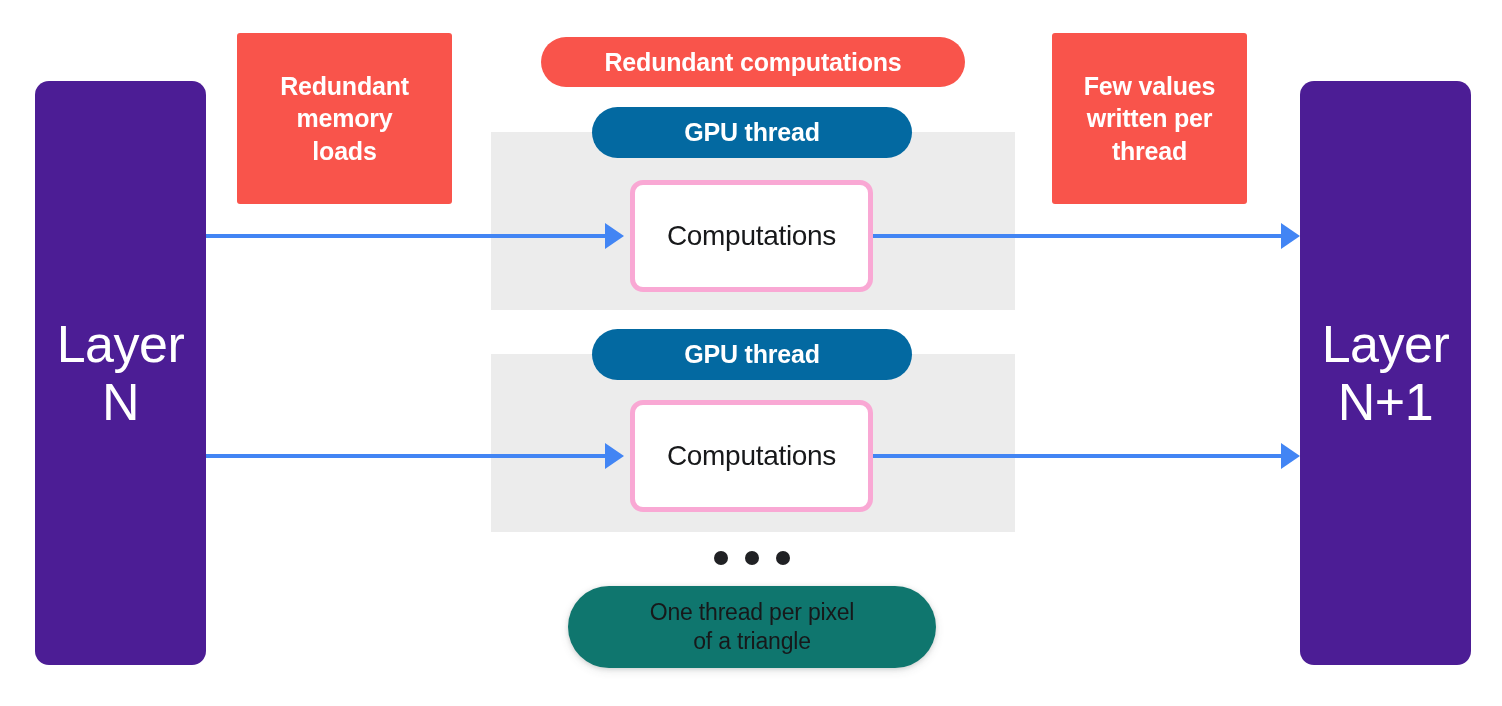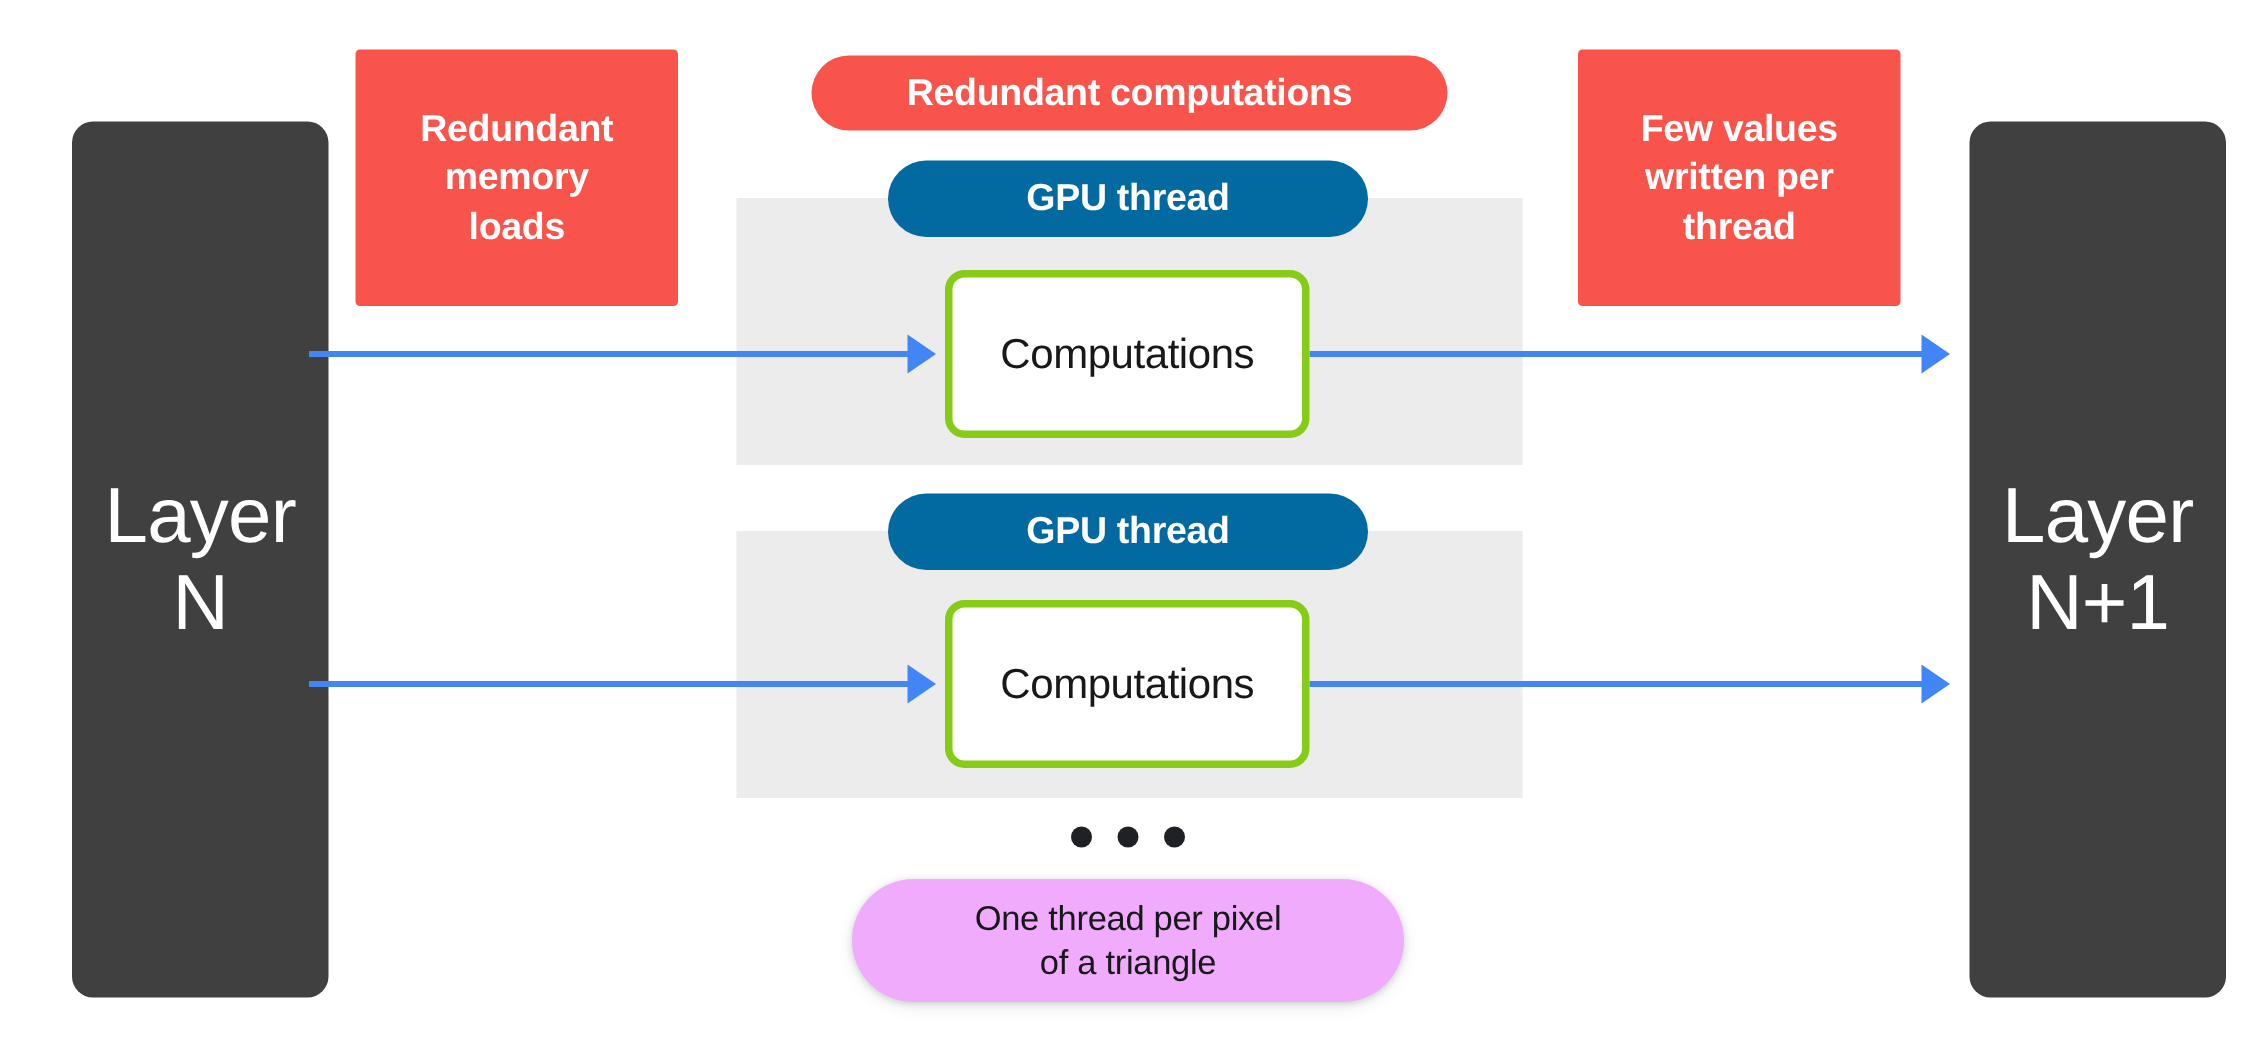--- a/index.html
+++ b/index.html
@@ -16,32 +16,31 @@
     position: relative;
     width: 1502px;
     height: 706px;
     background: #ffffff;
     overflow: hidden;
   }
 
   
   .layer-block {
     position: absolute;
-    background: #404040;
+    background: #4c1d95;
     border-radius: 14px;
     display: flex;
     align-items: center;
     justify-content: center;
     text-align: center;
     color: #ffffff;
     font-size: 52px;
     font-weight: 400;
     line-height: 1.12;
     letter-spacing: -0.5px;
-    margin-left: 13px;
   }
   #layer-n {
     left: 35px;
     top: 81px;
     width: 171px;
     height: 584px;
   }
   #layer-n1 {
     left: 1300px;
     top: 81px;
@@ -72,21 +71,21 @@
   }
   #red-left {
     left: 237px;
     top: 33px;
     width: 215px;
     height: 171px;
   }
   #red-right {
     left: 1052px;
     top: 33px;
-    width: 215px;
+    width: 195px;
     height: 171px;
   }
   .red-text { white-space: pre-line; }
 
   
   #red-pill {
     position: absolute;
     left: 541px;
     top: 37px;
     width: 424px;
@@ -134,21 +133,21 @@
   #gpu-pill-1 { top: 107px; }
   #gpu-pill-2 { top: 329px; }
 
   
   .comp-box {
     position: absolute;
     left: 630px;
     width: 243px;
     height: 112px;
     background: #ffffff;
-    border: 5px solid #84cc16;
+    border: 5px solid #f9a8d4;
     border-radius: 13px;
     box-sizing: border-box;
     display: flex;
     align-items: center;
     justify-content: center;
     color: #17181A;
     font-size: 28px;
     font-weight: 400;
     letter-spacing: -0.3px;
   }
@@ -198,21 +197,21 @@
     background: #202124;
   }
 
   
   #bottom-pill {
     position: absolute;
     left: 568px;
     top: 586px;
     width: 368px;
     height: 82px;
-    background: #f0abfc;
+    background: #0f766e;
     border-radius: 41px;
     box-shadow: 0 1px 4px rgba(60,64,67,0.18), 0 3px 10px rgba(60,64,67,0.12);
     display: flex;
     align-items: center;
     justify-content: center;
     text-align: center;
     color: #17181A;
     font-size: 23px;
     font-weight: 400;
     line-height: 1.28;

